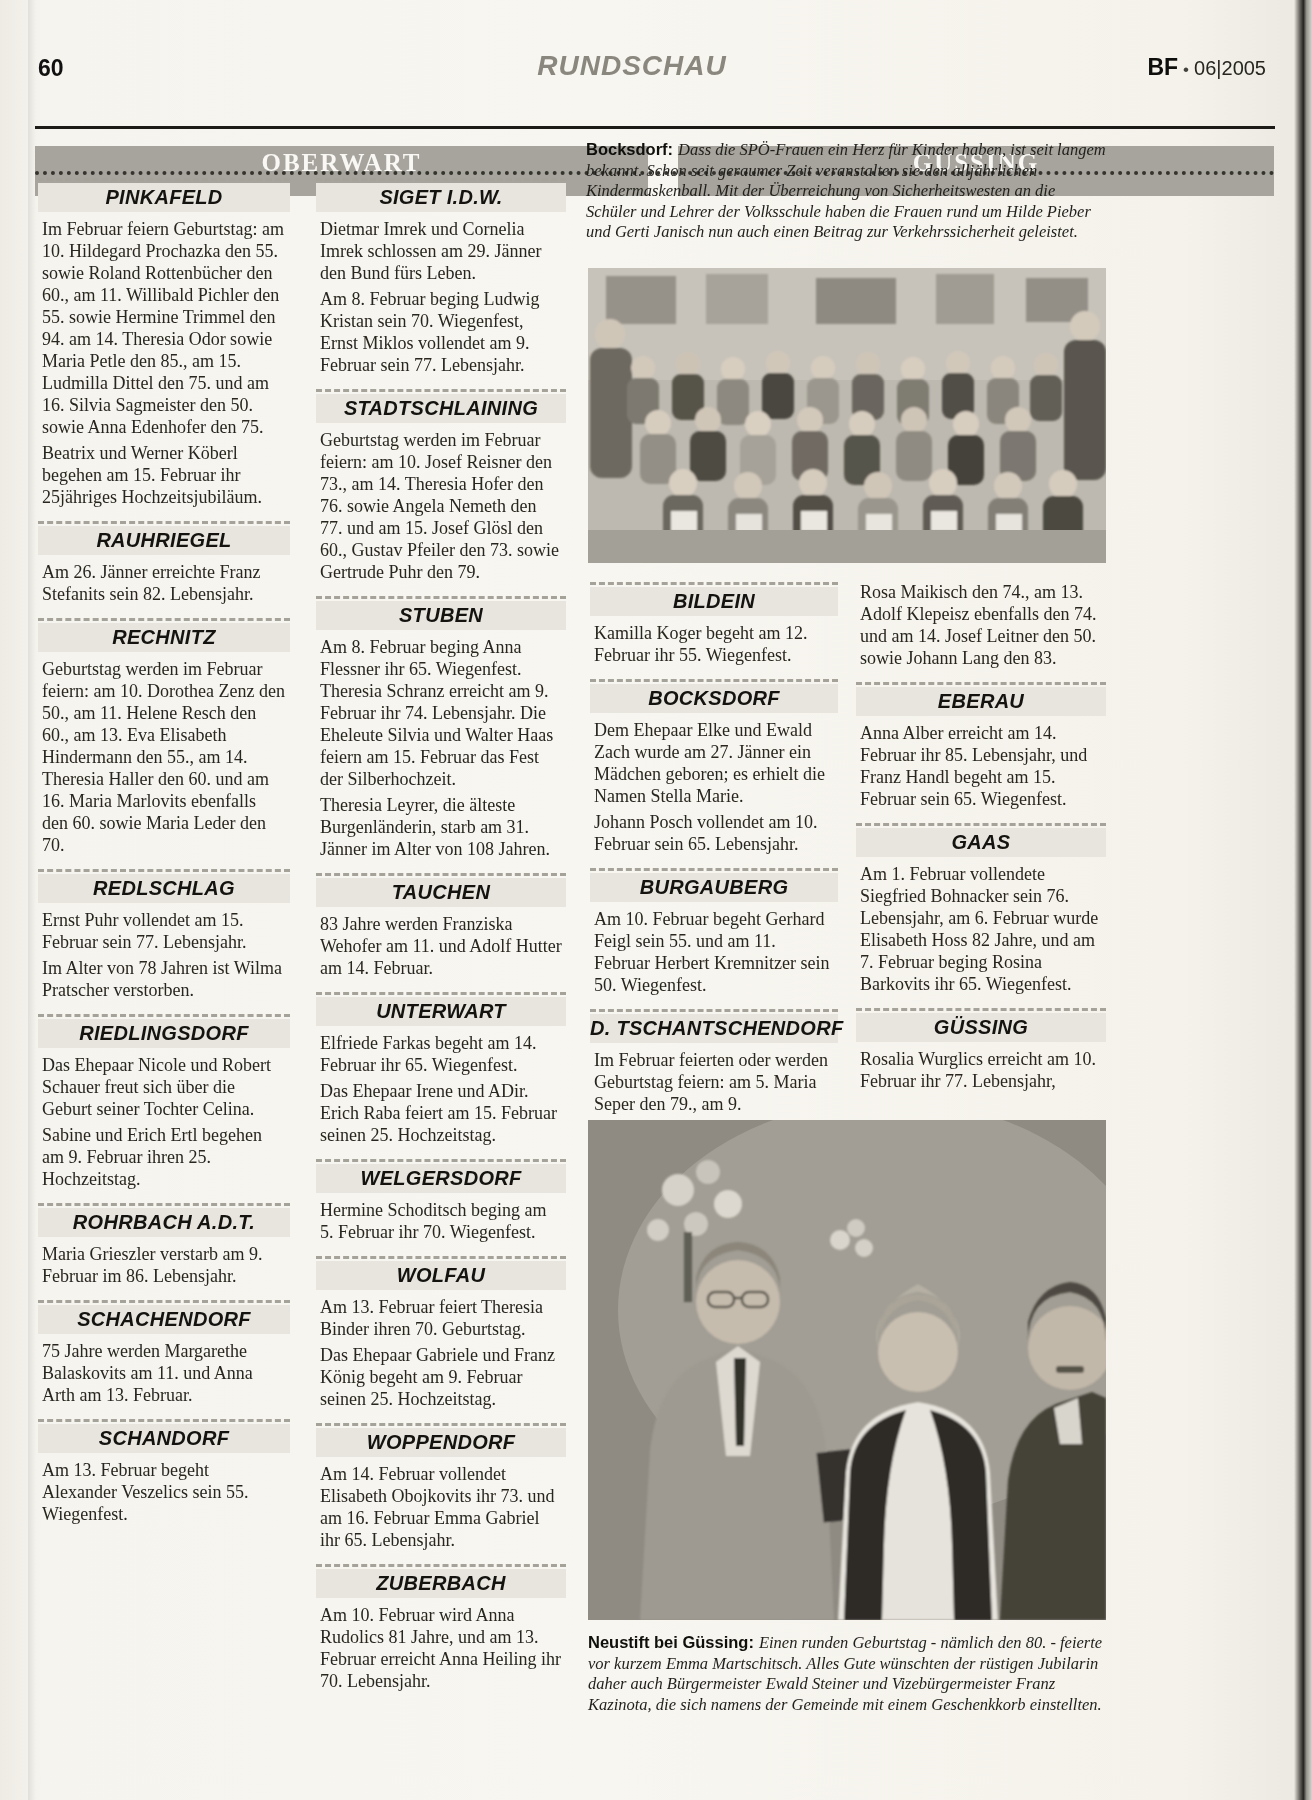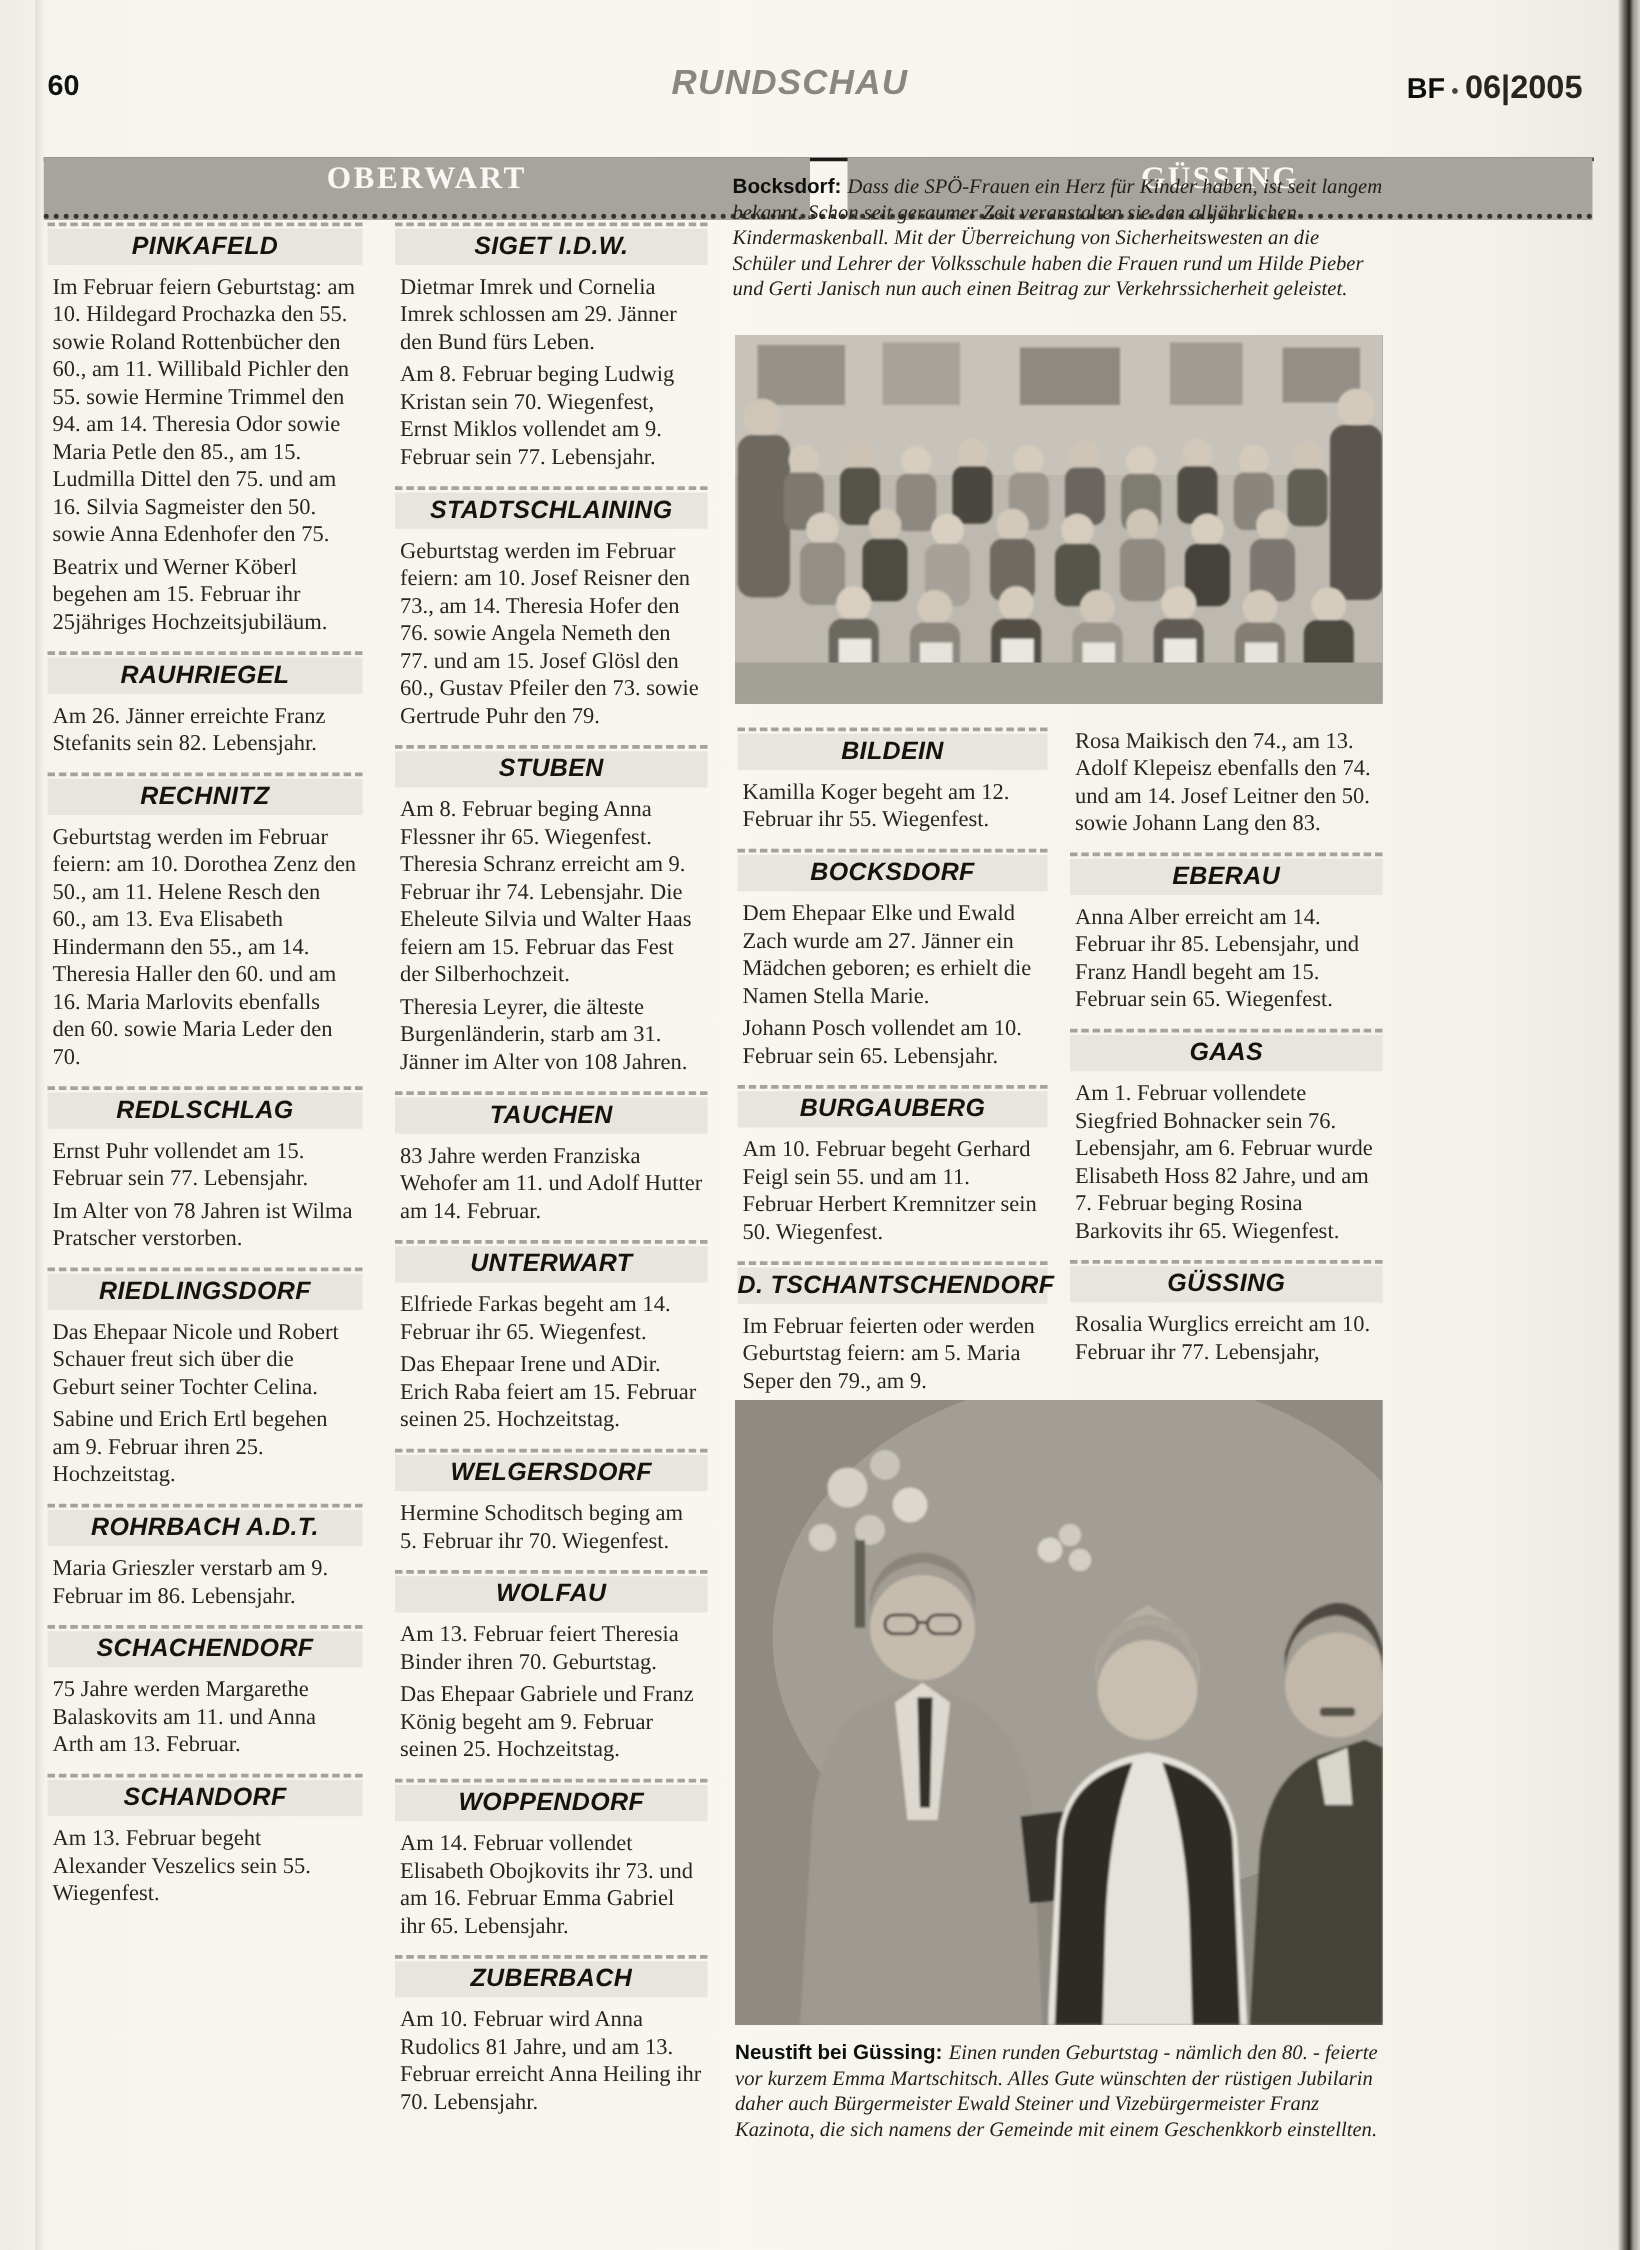--- a/index.html
+++ b/index.html
@@ -12,23 +12,23 @@
     background:linear-gradient(90deg,rgba(0,0,0,0.07),rgba(0,0,0,0));}
   .edge{position:absolute;right:0;top:0;width:18px;height:100%;
     background:linear-gradient(90deg,rgba(0,0,0,0) 0,#716e68 30%,#24231f 52%,#98958f 70%,#d7d5cf 100%);}
   
   .pagenum{position:absolute;left:38px;top:55px;font:700 23px "Liberation Sans",sans-serif;color:#111;}
   .masthead{position:absolute;left:0;right:60px;top:50px;text-align:center;
     font:italic 700 28px "Liberation Sans",sans-serif;color:#8a877f;letter-spacing:1px;padding-left:12px;}
   .issue{position:absolute;right:46px;top:54px;font-family:"Liberation Sans",sans-serif;white-space:nowrap;}
   .issue .brand{font-weight:700;font-size:23px;color:#0e0e0c;text-align:right;}
   .issue .bullet{font-size:17px;color:#44423c;margin:0 5px;}
-  .issue .inum{font-size:26px;font-weight:700;color:#26251f;}
+  .issue .inum{font-size:20px;font-weight:400;color:#26251f;}
   .toprule{position:absolute;left:35px;width:1240px;top:126px;height:3px;background:#1c1b17;}
-  .bar{position:absolute;top:126px;height:50px;background:#a7a49e;text-align:center;
+  .bar{position:absolute;top:146px;height:50px;background:#a7a49e;text-align:center;
     font:700 25px/33px "Liberation Serif",serif;color:#f9f8f4;letter-spacing:2px;}
   .bar-left{left:35px;width:613px;}
   .bar-right{left:678px;width:596px;}
   .dotrule{position:absolute;left:35px;width:1240px;top:171px;border-top:4px dotted #34332d;}
   
   .col{position:absolute;font-size:18px;line-height:22px;}
   .col p{margin:4px;}
   .col section{margin-bottom:13px;}
   .rule{border-top:3px dashed #a5a29a;margin:0 0 2px 0;}
   .town{margin:0 0 6px 0;background:#e7e5de;text-align:center;

